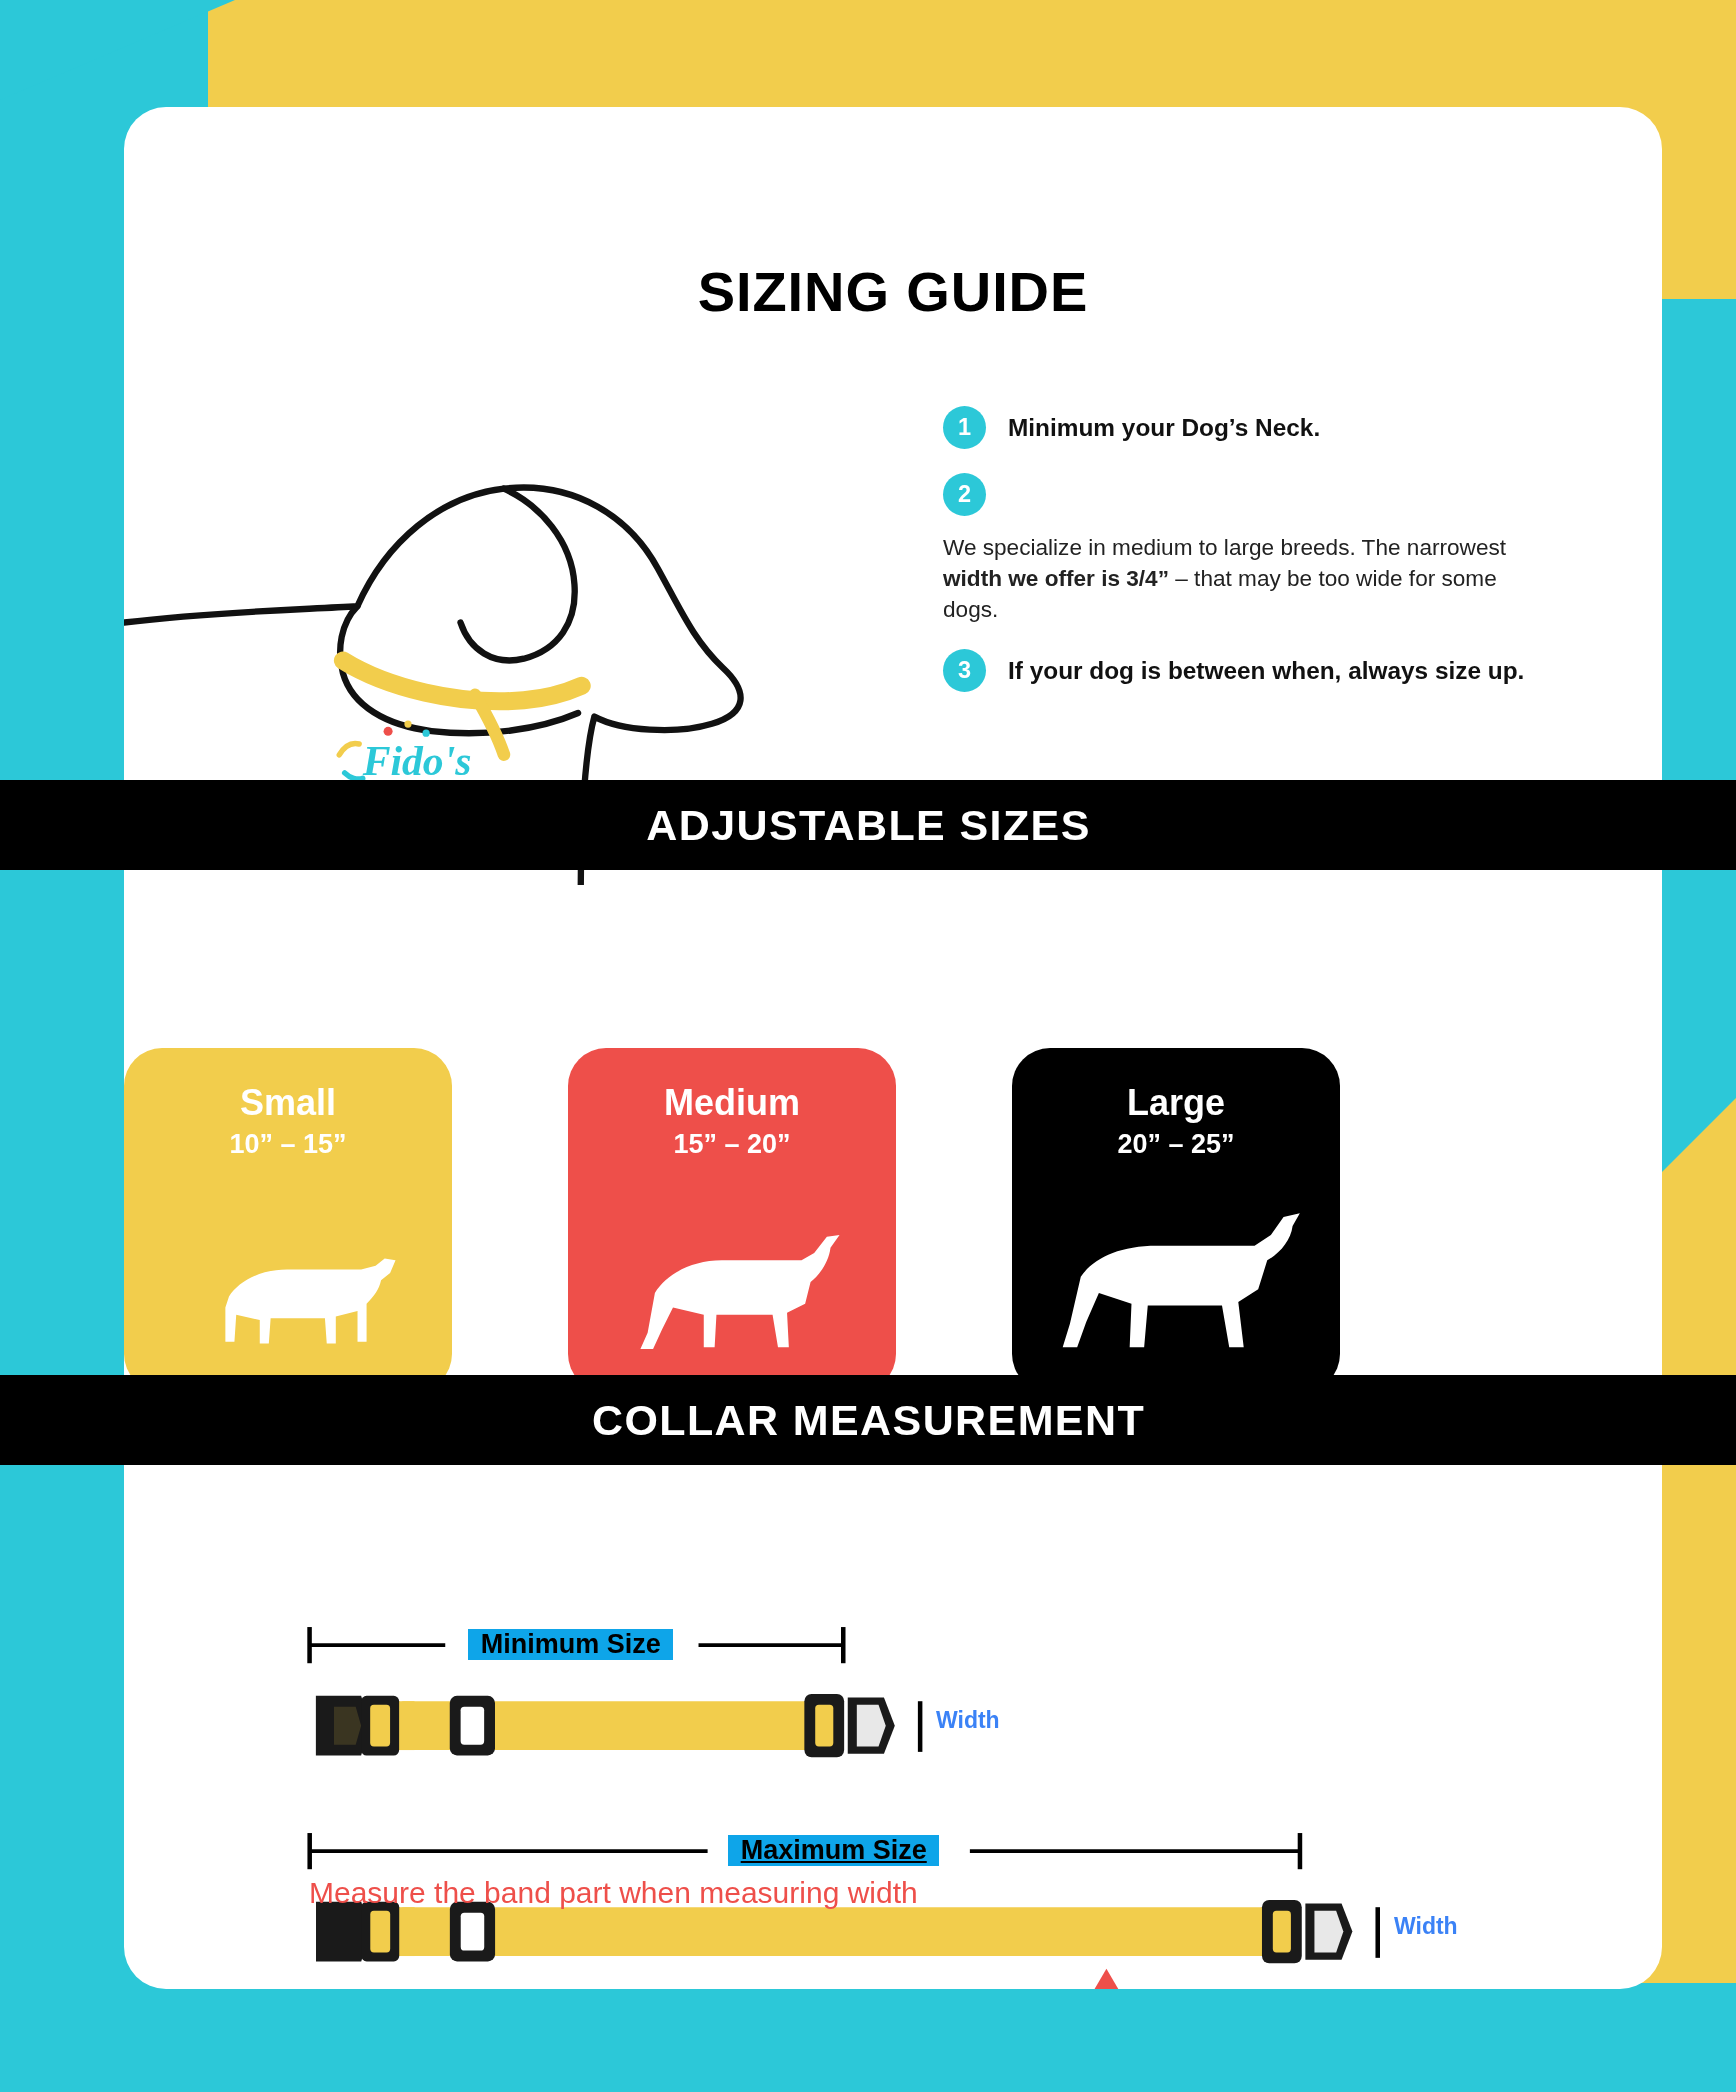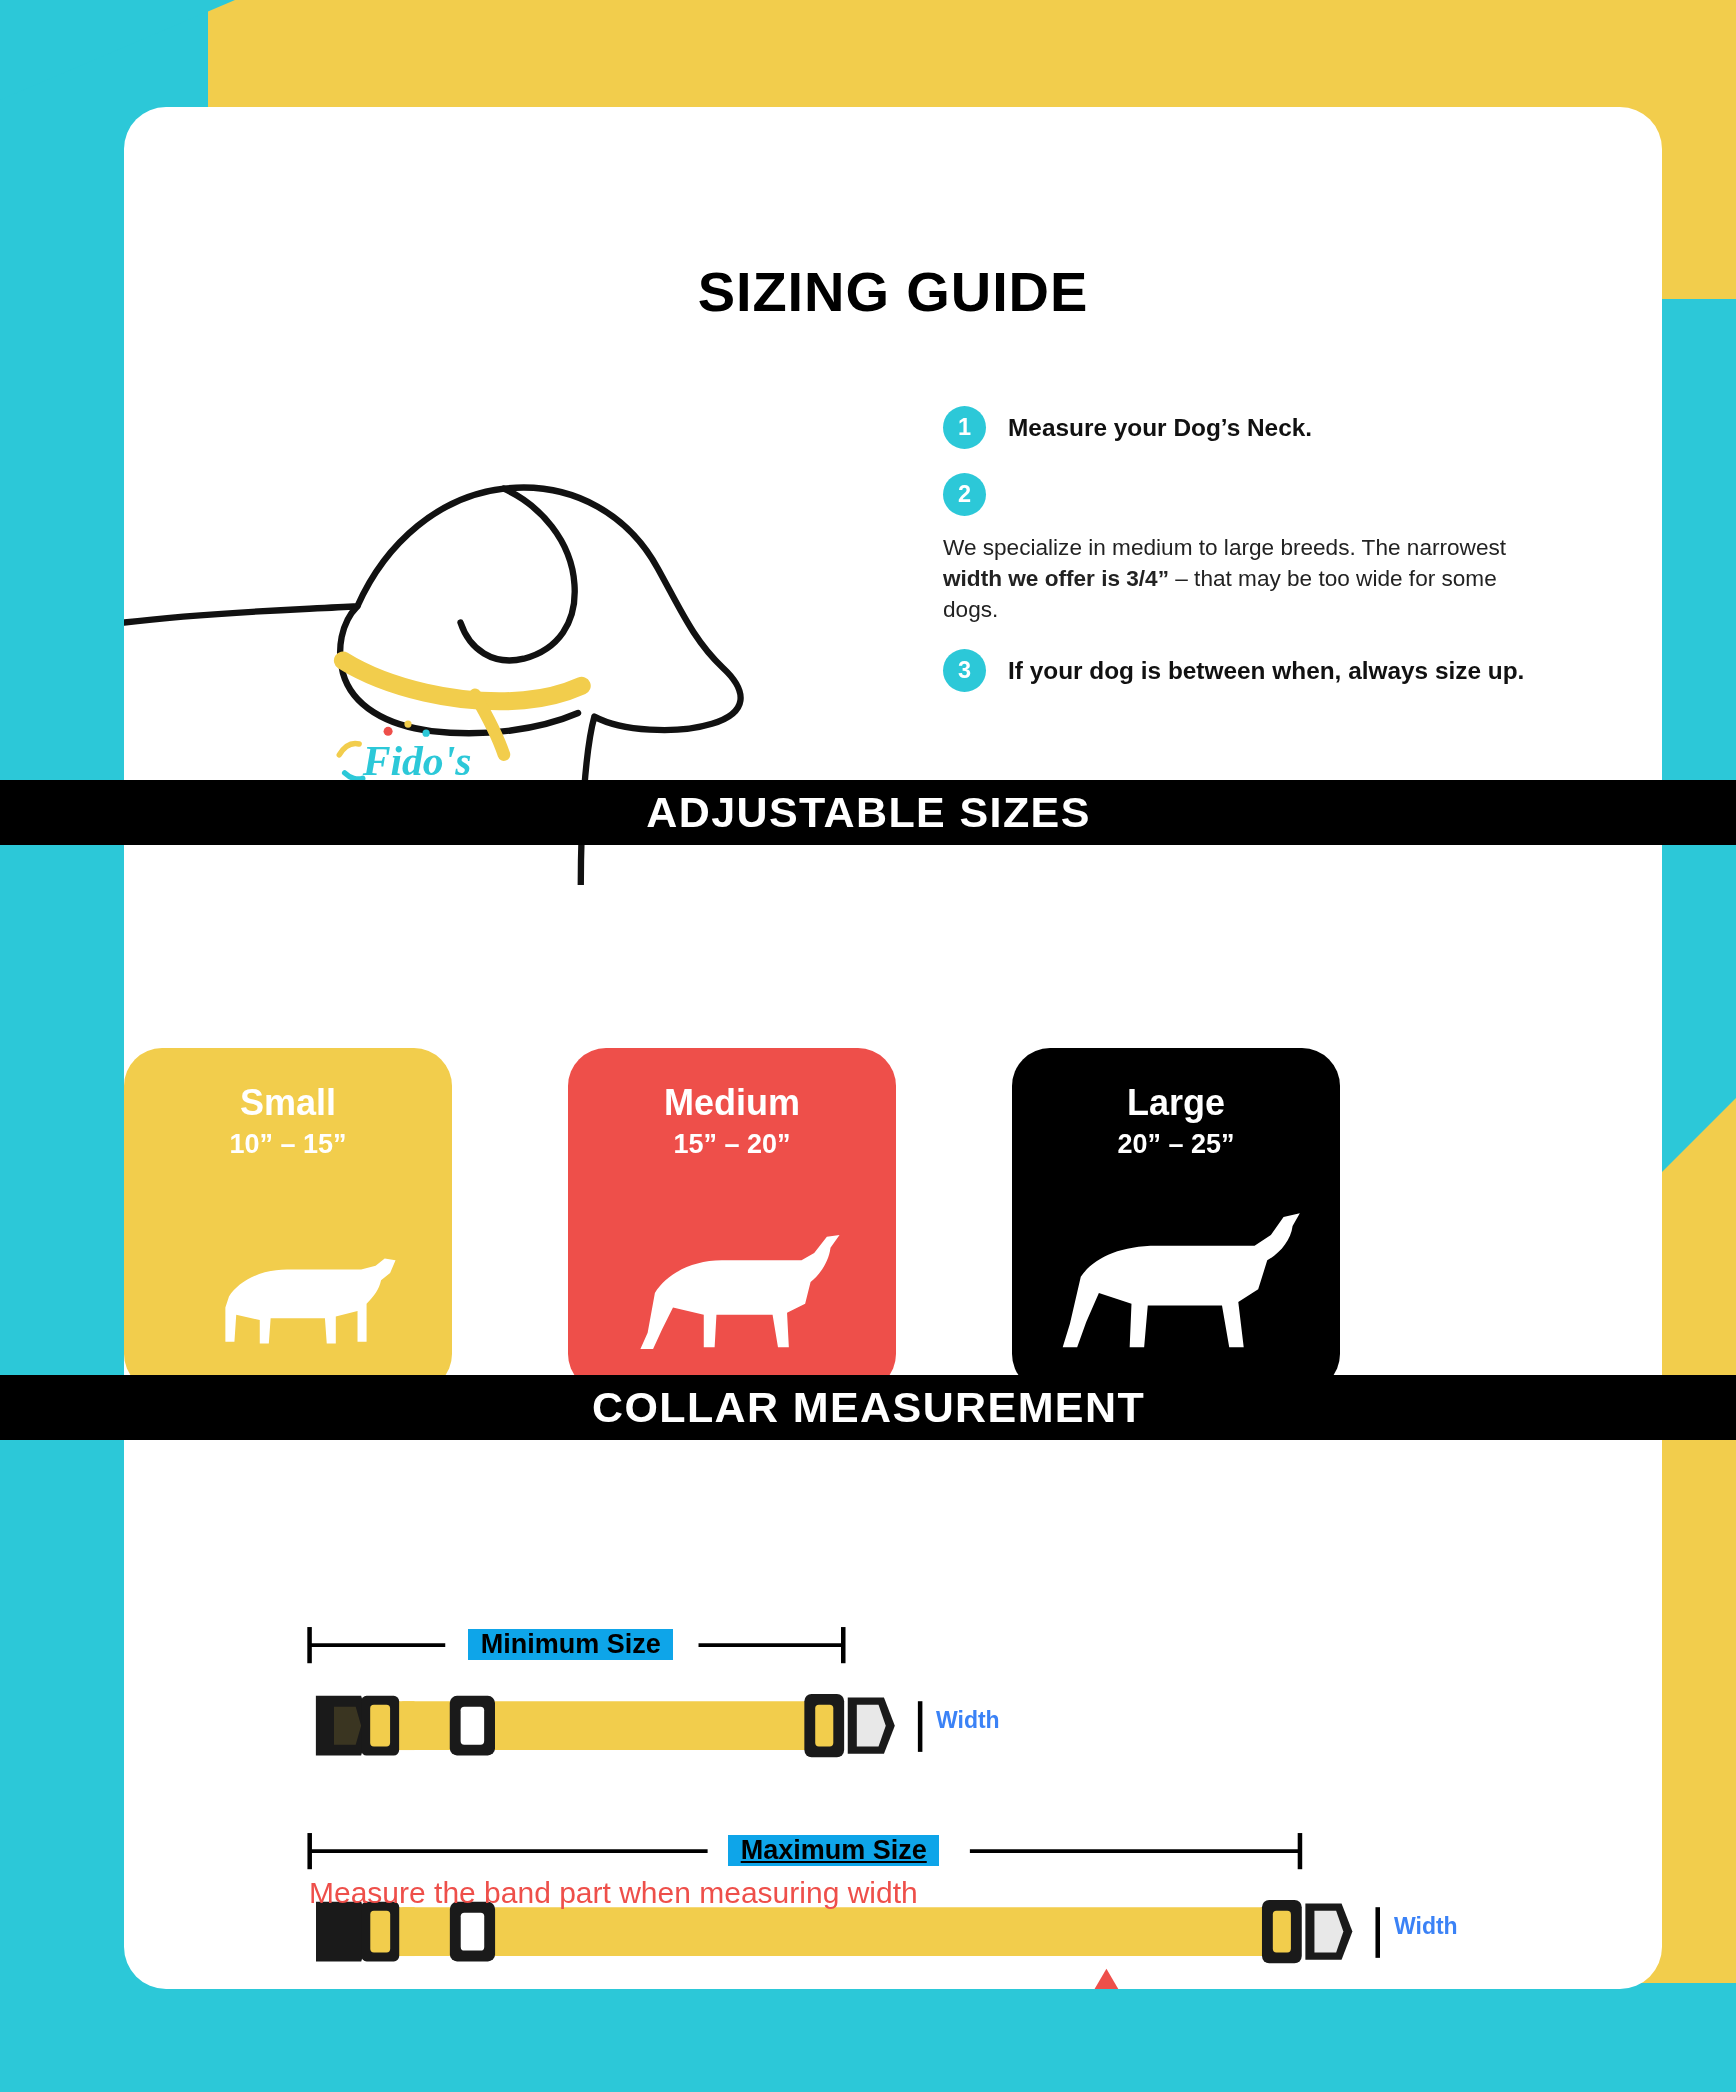--- a/index.html
+++ b/index.html
@@ -59,21 +59,21 @@
     display:flex;align-items:center;justify-content:center;margin-right:22px;
   }
   .step-text{font-size:24.4px;font-weight:bold;color:#111;line-height:1.32;padding-top:6.3px;}
   .step-note{
     font-size:22.6px;color:#222;line-height:1.38;margin:-7.2px 0 23.5px 0;width:615px;
   }
   .step-note b{font-weight:bold;}
 
   
   .blackbar{
-    position:absolute;left:0;width:1737px;height:65px;background:#000;
+    position:absolute;left:0;width:1737px;height:90px;background:#000;
     display:flex;align-items:center;justify-content:center;
     color:#fff;font-size:43px;font-weight:bold;letter-spacing:1.4px;
   }
   #bar-adjustable{top:780px;}
   #bar-collar{top:1375px;}
 
   
   .sizes{position:absolute;left:0;top:941px;width:1216px;display:flex;justify-content:center;gap:116px;}
   .size-card{
     width:353px;height:344px;border-radius:38px;position:relative;
@@ -125,21 +125,21 @@
     <circle cx="62" cy="20" r="5" fill="#ee4f4a"></circle>
     <circle cx="84" cy="12" r="4" fill="#f2cd4c"></circle>
     <circle cx="104" cy="22" r="4" fill="#2cc8d8"></circle>
     <text x="34" y="68" font-family="Liberation Serif, serif" font-size="46" font-style="italic" font-weight="bold" fill="#2cc8d8">Fido's</text>
     <text x="60" y="96" font-family="Liberation Sans, sans-serif" font-size="17" letter-spacing="3" fill="#ee4f4a">COLLARS</text>
   </svg>
 
   <div class="steps">
     <div class="step-row">
       <div class="step-num">1</div>
-      <div class="step-text">Measure your Dog’s Neck.</div>
+      <div class="step-text">Minimum your Dog’s Neck.</div>
     </div>
     <div class="step-row">
       <div class="step-num">2</div>
     </div>
     <div class="step-note">
       <span>We specialize in medium to large breeds. The narrowest </span><b>width we offer is 3/4”</b><span> – that may be too wide for some dogs.</span>
     </div>
     <div class="step-row">
       <div class="step-num">3</div>
       <div class="step-text">If your dog is between when, always size up.</div>

